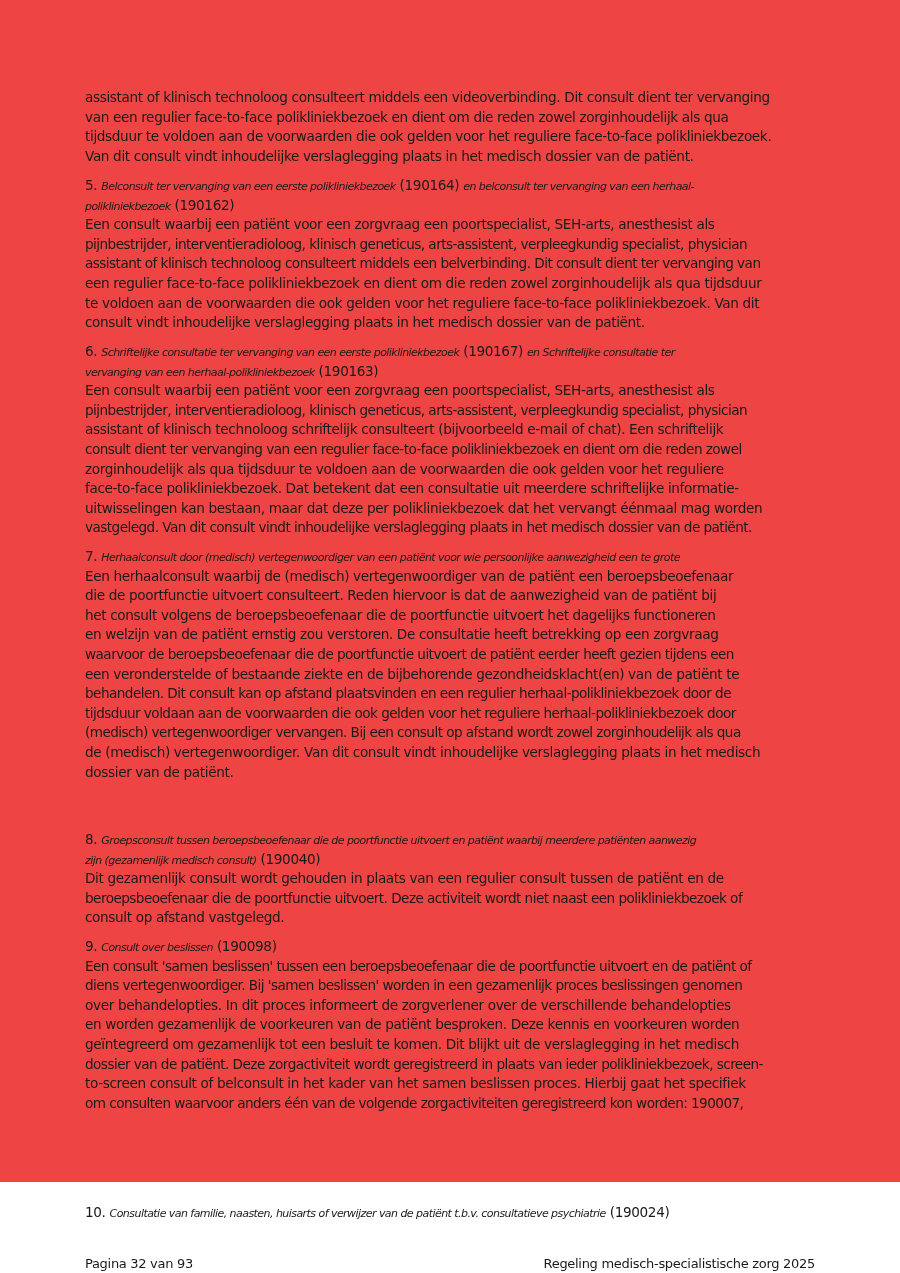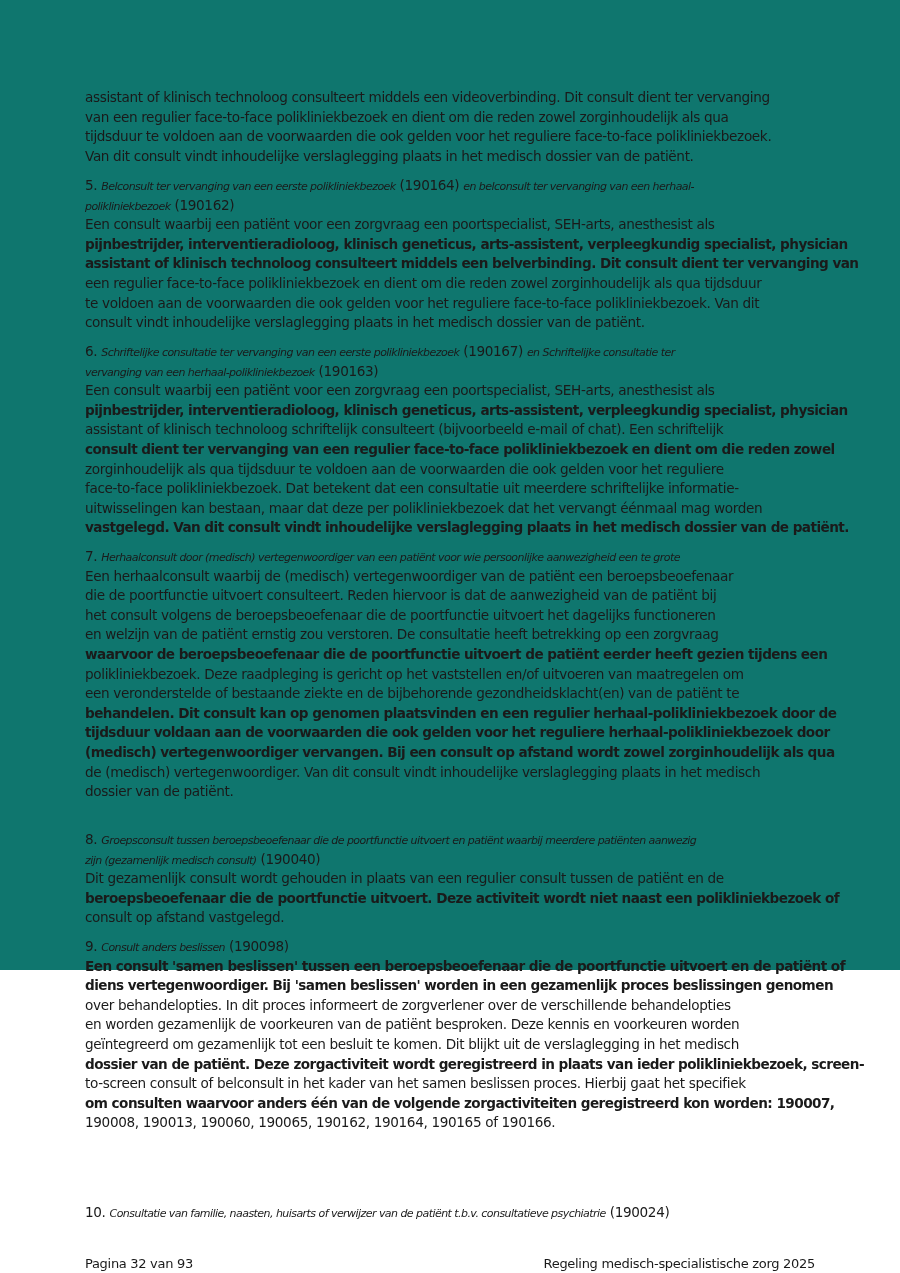--- a/index.html
+++ b/index.html
@@ -1,22 +1,22 @@
 <!DOCTYPE html>
 <html><head>
 <meta charset="utf-8">
 <style>
   html, body { margin: 0; padding: 0; background: #ffffff; }
   body { width: 900px; height: 1273px; position: relative; overflow: hidden;
          font-family: "DejaVu Sans", sans-serif; color: #1a1a1a; }
-  .page { position: absolute; left: 0; top: 0; width: 900px; height: 970px; background: #0f766e; }
+  .page { position: absolute; left: 0; top: 0; width: 900px; height: 1182px; background: #ef4444; }
   .col { position: absolute; left: 85px; width: 735px; }
   .line { display: block; height: 19.6px; line-height: 19.6px; font-size: 13.6px;
           white-space: nowrap; letter-spacing: -0.35px; }
-  .line.tight { letter-spacing: -0.55px; font-weight: bold; }
+  .line.tight { letter-spacing: -0.55px; }
   .heading .it { font-style: italic; font-size: 11px; letter-spacing: -0.55px; }
   .heading .num, .heading .code { font-style: normal; }
   .footer { position: absolute; top: 1254px; left: 85px; width: 730px; height: 20px;
             font-size: 13px; line-height: 20px; letter-spacing: -0.3px; }
   .footer .left { position: absolute; left: 0; }
   .footer .right { position: absolute; right: 0; }
 </style>
 </head>
 <body>
 
@@ -53,48 +53,46 @@
     <span class="line tight">vastgelegd. Van dit consult vindt inhoudelijke verslaglegging plaats in het medisch dossier van de patiënt.</span>
   </div>
 
   <div class="col" style="top:547px">
     <span class="line heading"><span class="num">7.</span> <span class="it">Herhaalconsult door (medisch) vertegenwoordiger van een patiënt voor wie persoonlijke aanwezigheid een te grote</span></span>
     <span class="line">Een herhaalconsult waarbij de (medisch) vertegenwoordiger van de patiënt een beroepsbeoefenaar</span>
     <span class="line">die de poortfunctie uitvoert consulteert. Reden hiervoor is dat de aanwezigheid van de patiënt bij</span>
     <span class="line">het consult volgens de beroepsbeoefenaar die de poortfunctie uitvoert het dagelijks functioneren</span>
     <span class="line">en welzijn van de patiënt ernstig zou verstoren. De consultatie heeft betrekking op een zorgvraag</span>
     <span class="line tight">waarvoor de beroepsbeoefenaar die de poortfunctie uitvoert de patiënt eerder heeft gezien tijdens een</span>
-    <span class="line">polikliniekbezoek. Deze raadpleging is gericht op het vaststellen en/of uitvoeren van maatregelen om</span>
     <span class="line">een veronderstelde of bestaande ziekte en de bijbehorende gezondheidsklacht(en) van de patiënt te</span>
-    <span class="line tight">behandelen. Dit consult kan op genomen plaatsvinden en een regulier herhaal-polikliniekbezoek door de</span>
+    <span class="line tight">behandelen. Dit consult kan op afstand plaatsvinden en een regulier herhaal-polikliniekbezoek door de</span>
     <span class="line tight">tijdsduur voldaan aan de voorwaarden die ook gelden voor het reguliere herhaal-polikliniekbezoek door</span>
     <span class="line tight">(medisch) vertegenwoordiger vervangen. Bij een consult op afstand wordt zowel zorginhoudelijk als qua</span>
     <span class="line">de (medisch) vertegenwoordiger. Van dit consult vindt inhoudelijke verslaglegging plaats in het medisch</span>
     <span class="line">dossier van de patiënt.</span>
   </div>
 
   <div class="col" style="top:830px">
     <span class="line heading"><span class="num">8.</span> <span class="it">Groepsconsult tussen beroepsbeoefenaar die de poortfunctie uitvoert en patiënt waarbij meerdere patiënten aanwezig</span></span>
     <span class="line heading"><span class="it">zijn (gezamenlijk medisch consult)</span><span class="code"> (190040)</span></span>
     <span class="line">Dit gezamenlijk consult wordt gehouden in plaats van een regulier consult tussen de patiënt en de</span>
     <span class="line tight">beroepsbeoefenaar die de poortfunctie uitvoert. Deze activiteit wordt niet naast een polikliniekbezoek of</span>
     <span class="line">consult op afstand vastgelegd.</span>
   </div>
 
   <div class="col" style="top:937px">
-    <span class="line heading"><span class="num">9.</span> <span class="it">Consult anders beslissen</span><span class="code"> (190098)</span></span>
+    <span class="line heading"><span class="num">9.</span> <span class="it">Consult over beslissen</span><span class="code"> (190098)</span></span>
     <span class="line tight">Een consult 'samen beslissen' tussen een beroepsbeoefenaar die de poortfunctie uitvoert en de patiënt of</span>
     <span class="line tight">diens vertegenwoordiger. Bij 'samen beslissen' worden in een gezamenlijk proces beslissingen genomen</span>
     <span class="line">over behandelopties. In dit proces informeert de zorgverlener over de verschillende behandelopties</span>
     <span class="line">en worden gezamenlijk de voorkeuren van de patiënt besproken. Deze kennis en voorkeuren worden</span>
     <span class="line">geïntegreerd om gezamenlijk tot een besluit te komen. Dit blijkt uit de verslaglegging in het medisch</span>
     <span class="line tight">dossier van de patiënt. Deze zorgactiviteit wordt geregistreerd in plaats van ieder polikliniekbezoek, screen-</span>
     <span class="line">to-screen consult of belconsult in het kader van het samen beslissen proces. Hierbij gaat het specifiek</span>
     <span class="line tight">om consulten waarvoor anders één van de volgende zorgactiviteiten geregistreerd kon worden: 190007,</span>
-    <span class="line">190008, 190013, 190060, 190065, 190162, 190164, 190165 of 190166.</span>
   </div>
 
   <div class="col" style="top:1203px">
     <span class="line heading"><span class="num">10.</span> <span class="it">Consultatie van familie, naasten, huisarts of verwijzer van de patiënt t.b.v. consultatieve psychiatrie</span><span class="code"> (190024)</span></span>
   </div>
 
   <div class="footer">
     <span class="left">Pagina 32 van 93</span>
     <span class="right">Regeling medisch-specialistische zorg 2025</span>
   </div>

